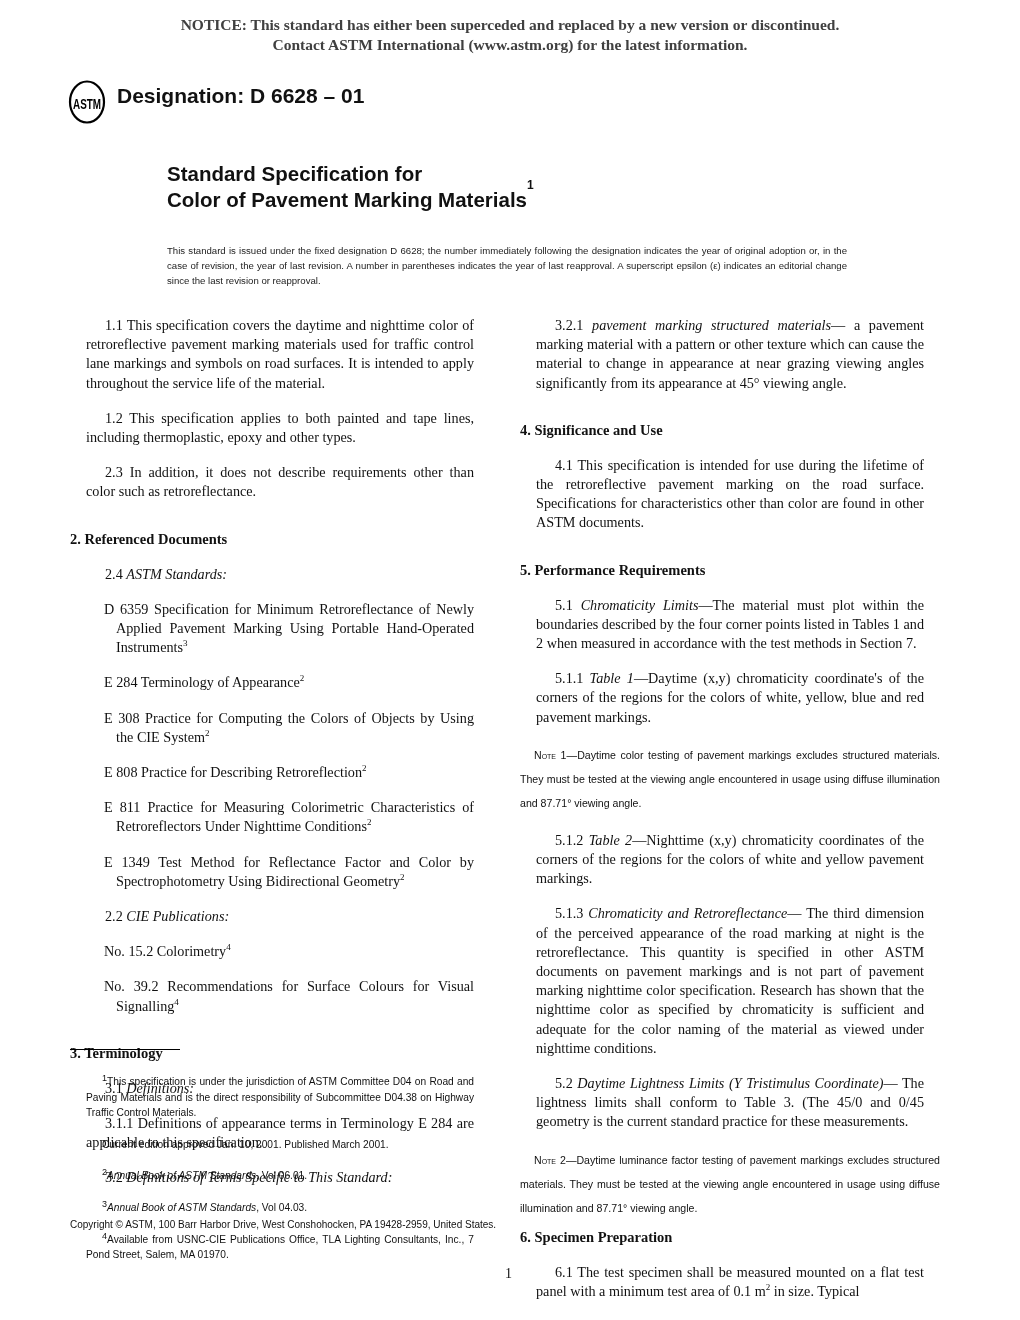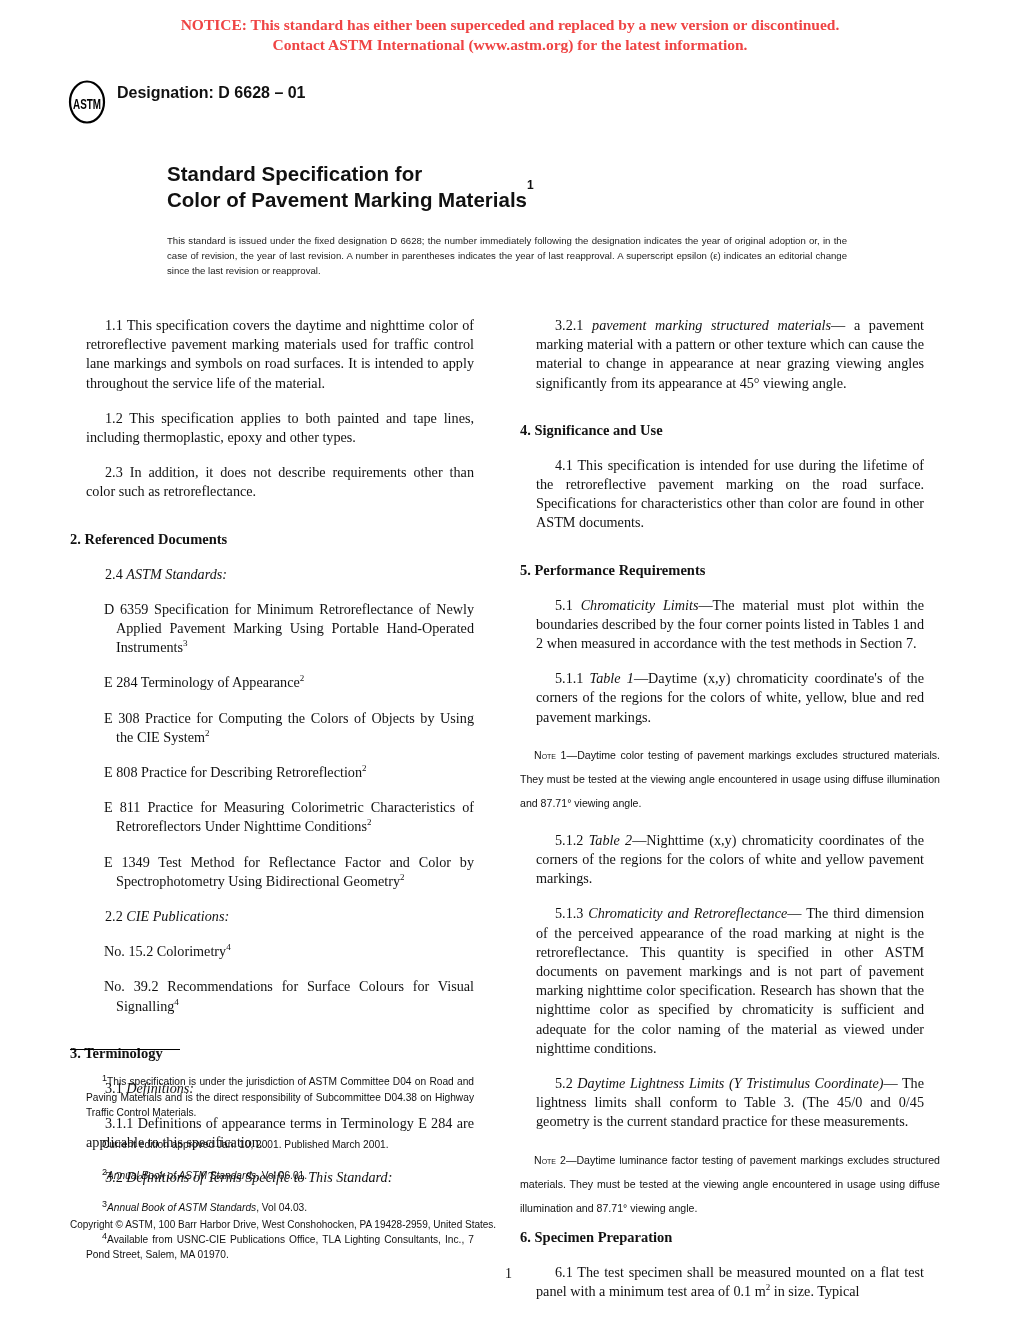--- a/index.html
+++ b/index.html
@@ -1,22 +1,22 @@
 <!DOCTYPE html>
 <html><head>
 <meta charset="utf-8">
 <style>
   html, body { margin: 0; padding: 0; background: #ffffff; }
   body { width: 1020px; height: 1320px; position: relative; overflow: hidden; font-family: "Liberation Serif", serif; color: #111; }
-  .notice { position: absolute; top: 15px; left: 0; width: 1020px; text-align: center; color: #ef4444; font-family: "Liberation Serif", serif; font-weight: bold; font-size: 15.5px; line-height: 20px; }
+  .notice { position: absolute; top: 15px; left: 0; width: 1020px; text-align: center; color: #404040; font-family: "Liberation Serif", serif; font-weight: bold; font-size: 15.5px; line-height: 20px; }
   .logo { position: absolute; left: 68px; top: 80px; width: 38px; height: 44px; }
-  .designation { position: absolute; left: 117px; top: 84px; font-family: "Liberation Sans", sans-serif; font-weight: bold; font-size: 16px; }
+  .designation { position: absolute; left: 117px; top: 84px; font-family: "Liberation Sans", sans-serif; font-weight: bold; font-size: 21px; }
   .title { position: absolute; left: 167px; top: 161px; font-family: "Liberation Sans", sans-serif; font-weight: bold; font-size: 20.5px; line-height: 26px; }
   .title sup { font-size: 12px; vertical-align: top; position: relative; top: -2px; }
-  .issued { position: absolute; left: 167px; top: 233px; width: 680px; font-family: "Liberation Sans", sans-serif; font-size: 9.6px; line-height: 15px; text-align: justify; color: #222; }
+  .issued { position: absolute; left: 167px; top: 243px; width: 680px; font-family: "Liberation Sans", sans-serif; font-size: 9.6px; line-height: 15px; text-align: justify; color: #222; }
   .col { position: absolute; top: 300px; width: 420px; font-size: 14.2px; line-height: 19.2px; }
   .col-left { left: 70px; }
   .col-right { left: 520px; }
   h2 { font-size: 14.5px; font-weight: bold; margin: 0 0 4px 0; line-height: 19px; }
   p { margin: 16px; text-align: justify; }
   .ind { text-indent: 19px; }
   .ref { padding-left: 30px; text-indent: -12px; text-align: justify; }
   .gap { height: 12px; }
   .note { font-family: "Liberation Sans", sans-serif; font-size: 10.6px; line-height: 24px; text-align: justify; text-indent: 14px; margin: 8px 0 8px 0; }
   .note .sc { font-variant: small-caps; }

